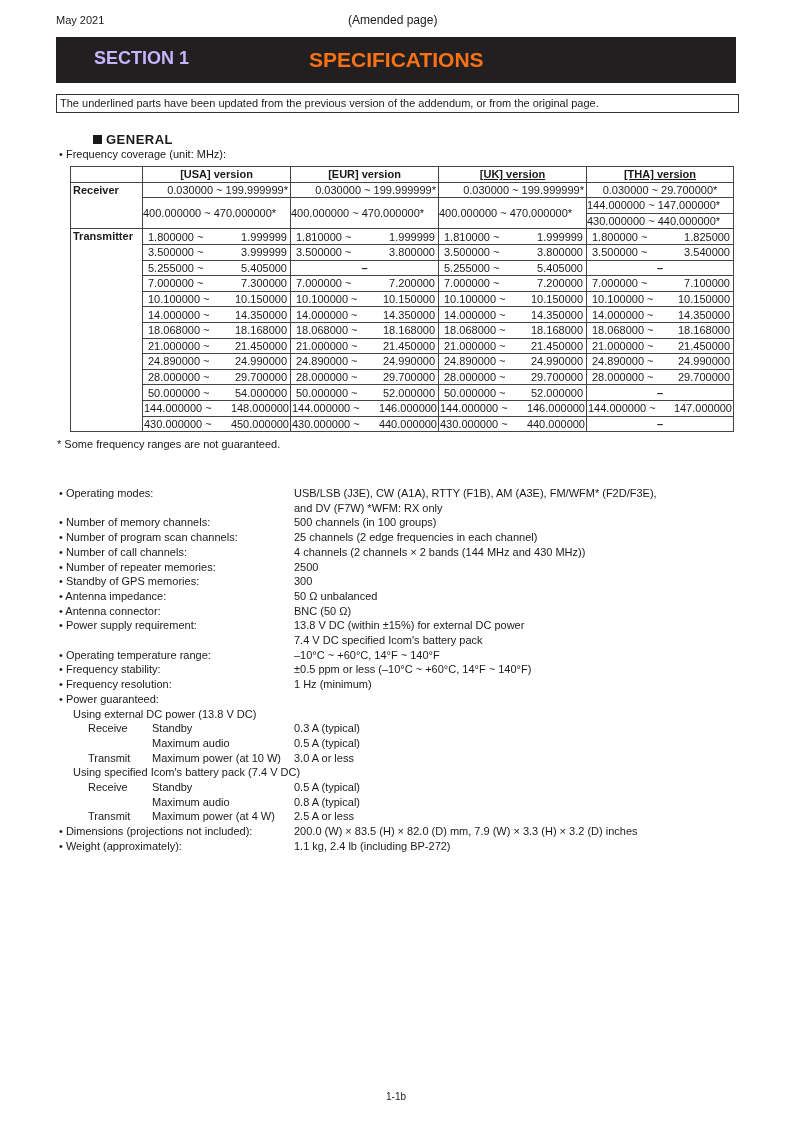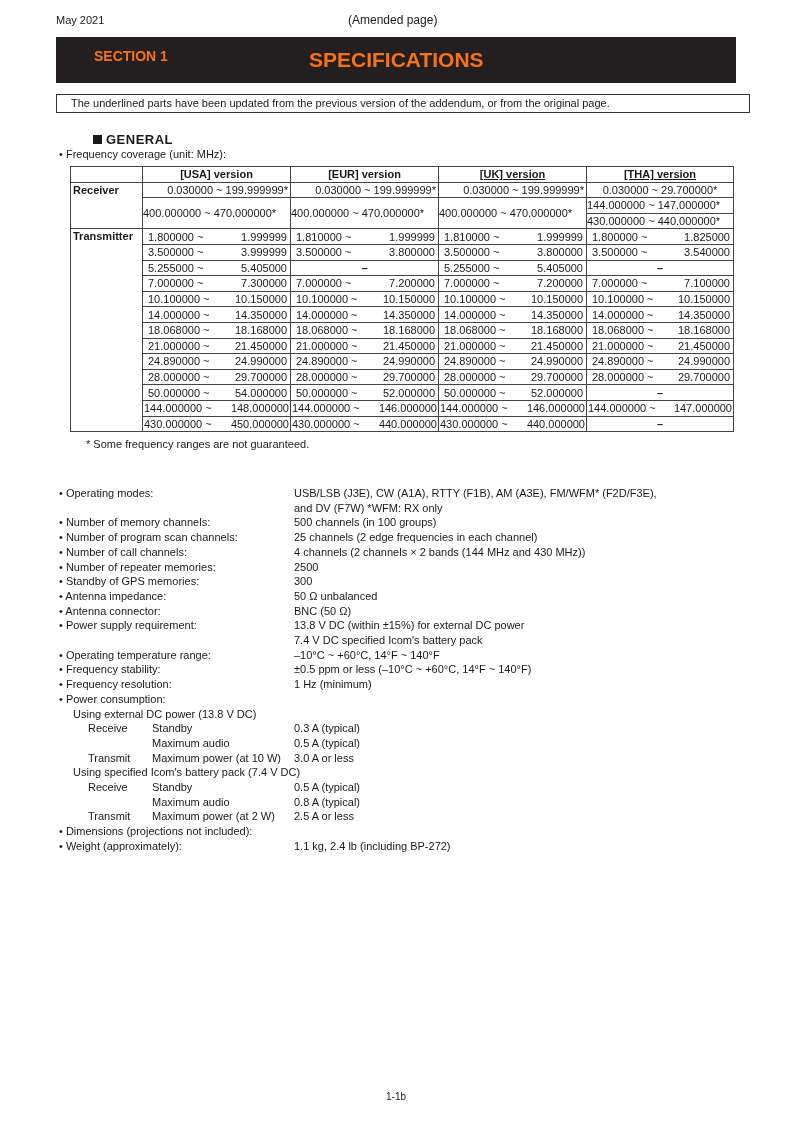--- a/index.html
+++ b/index.html
@@ -1,35 +1,35 @@
 <!DOCTYPE html>
 <html><head>
 <meta charset="utf-8">
 <style>
   html, body { margin: 0; padding: 0; background: #ffffff; }
   body { width: 793px; height: 1122px; position: relative; font-family: "Liberation Sans", sans-serif; color: #1a1a1a; overflow: hidden; }
   .abs { position: absolute; }
   .hdr-date { left: 56px; top: 14px; font-size: 11px; }
   .hdr-amended { left: 348px; top: 13px; font-size: 12px; }
   .banner { left: 56px; top: 37px; width: 680px; height: 46px; background: #231f20; }
-  .banner .sec { position: absolute; left: 38px; top: 11px; color: #f97316; font-weight: bold; font-size: 14px; letter-spacing: 0px; }
+  .banner .sec { position: absolute; left: 38px; top: 11px; color: #c4b5fd; font-weight: bold; font-size: 18px; letter-spacing: 0px; }
   .banner .title { position: absolute; left: 253px; top: 11px; color: #f97316; font-weight: bold; font-size: 21px; }
-  .notice { left: 56px; top: 94px; width: 678px; height: 17px; border: 1px solid #333; font-size: 11px; line-height: 17px; padding-left: 14px; box-sizing: content-box; }
+  .notice { left: 56px; top: 94px; width: 678px; height: 17px; border: 1px solid #333; font-size: 11px; line-height: 17px; padding-left: 3px; box-sizing: content-box; }
   .general { left: 57px; top: 132px; font-size: 13px; font-weight: bold; letter-spacing: 0.5px; margin-left: 36px; }
   .general .sq { display: inline-block; width: 9px; height: 9px; background: #1a1a1a; margin-right: 4px; vertical-align: 0px; }
   .fcov { left: 59px; top: 148px; font-size: 11px; }
   table.freq { position: absolute; left: 70px; top: 166px; border-collapse: collapse; font-size: 11px; }
   table.freq td { border: 1.2px solid #444; height: 14.6px; padding: 0 2px; white-space: nowrap; line-height: 14px; }
   table.freq td.lbl { width: 67px; font-weight: bold; vertical-align: top; padding-left: 2px; }
   table.freq td.c { width: 145px; text-align: center; padding: 0; }
   table.freq td.hd { text-align: center; font-weight: bold; text-decoration: none; }
   table.freq td.hd.ul span { text-decoration: underline; }
   .rng { display: flex; justify-content: space-between; padding: 0 3px 0 5px; }
   .rng.tight { padding: 0 1px; }
-  .footnote { left: 86px; top: 438px; font-size: 11px; }
+  .footnote { left: 57px; top: 438px; font-size: 11px; }
   .specs { left: 59px; top: 486px; font-size: 11px; line-height: 14.7px; width: 700px; }
   .row { display: flex; }
   .row .k { width: 235px; flex: none; }
   .row .v { flex: 1; }
   .pc { display: flex; }
   .pageno { left: 386px; top: 1091px; font-size: 10px; }
 </style>
 </head>
 <body>
 
@@ -449,21 +449,21 @@
       </div>
       <div class="row">
         <div class="k">• Frequency stability:</div>
         <div class="v">±0.5 ppm or less (–10°C ~ +60°C, 14°F ~ 140°F)</div>
       </div>
       <div class="row">
         <div class="k">• Frequency resolution:</div>
         <div class="v">1 Hz (minimum)</div>
       </div>
       <div class="row">
-        <div class="k">• Power consumption:</div>
+        <div class="k">• Power guaranteed:</div>
         <div class="v"></div>
       </div>
     </div>
   <div style="padding-left:14px">Using external DC power (13.8 V DC)</div>
   <div id="pow-ext">
       <div class="pc">
         <div style="width: 64px; padding-left: 29px; flex: 0 0 auto;">Receive</div>
         <div style="width: 142px; flex: 0 0 auto;">Standby</div>
         <div>0.3 A (typical)</div>
       </div>
@@ -485,27 +485,28 @@
         <div style="width: 142px; flex: 0 0 auto;">Standby</div>
         <div>0.5 A (typical)</div>
       </div>
       <div class="pc">
         <div style="width: 64px; padding-left: 29px; flex: 0 0 auto;"></div>
         <div style="width: 142px; flex: 0 0 auto;">Maximum audio</div>
         <div>0.8 A (typical)</div>
       </div>
       <div class="pc">
         <div style="width: 64px; padding-left: 29px; flex: 0 0 auto;">Transmit</div>
-        <div style="width: 142px; flex: 0 0 auto;">Maximum power (at 2 W)</div>
+        <div style="width: 142px; flex: 0 0 auto;">Maximum power (at 4 W)</div>
         <div>2.5 A or less</div>
       </div>
     </div>
   <div id="spec-tail">
       <div class="row">
         <div class="k">• Dimensions (projections not included):</div>
+        <div class="v">200.0 (W) × 83.5 (H) × 82.0 (D) mm, 7.9 (W) × 3.3 (H) × 3.2 (D) inches</div>
       </div>
       <div class="row">
         <div class="k">• Weight (approximately):</div>
         <div class="v">1.1 kg, 2.4 lb (including BP-272)</div>
       </div>
     </div>
 </div>
 
 <div class="abs pageno">1-1b</div>
 

